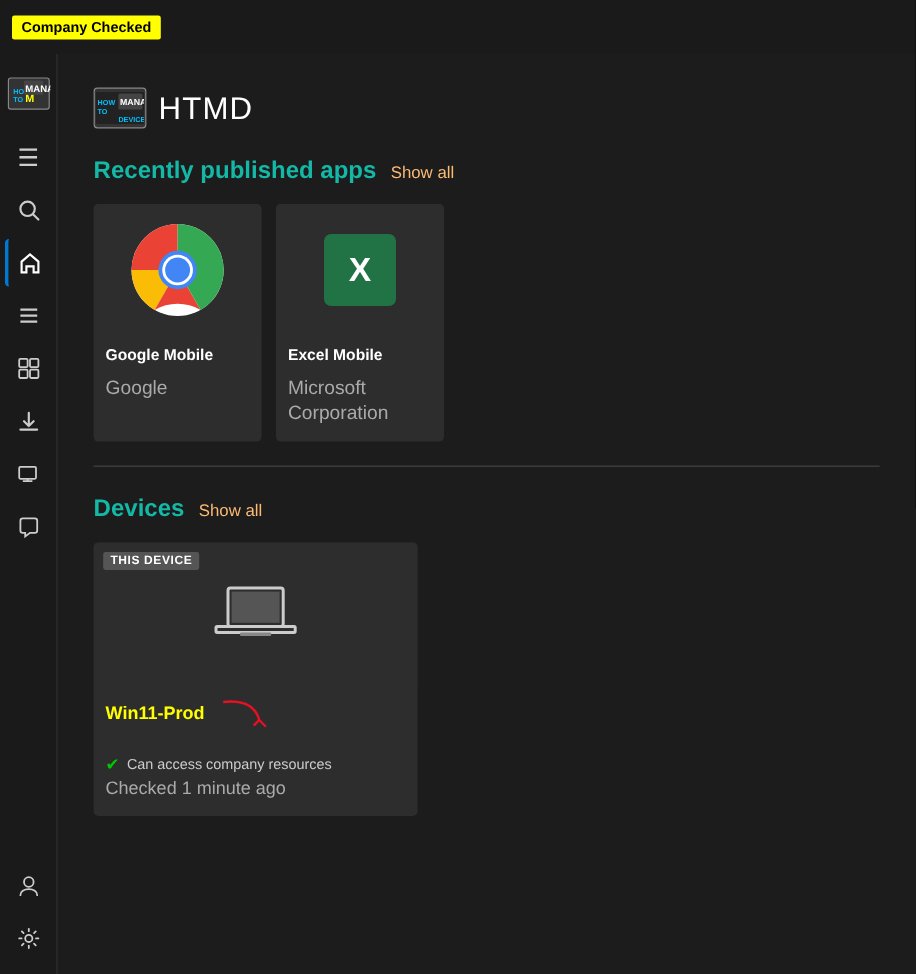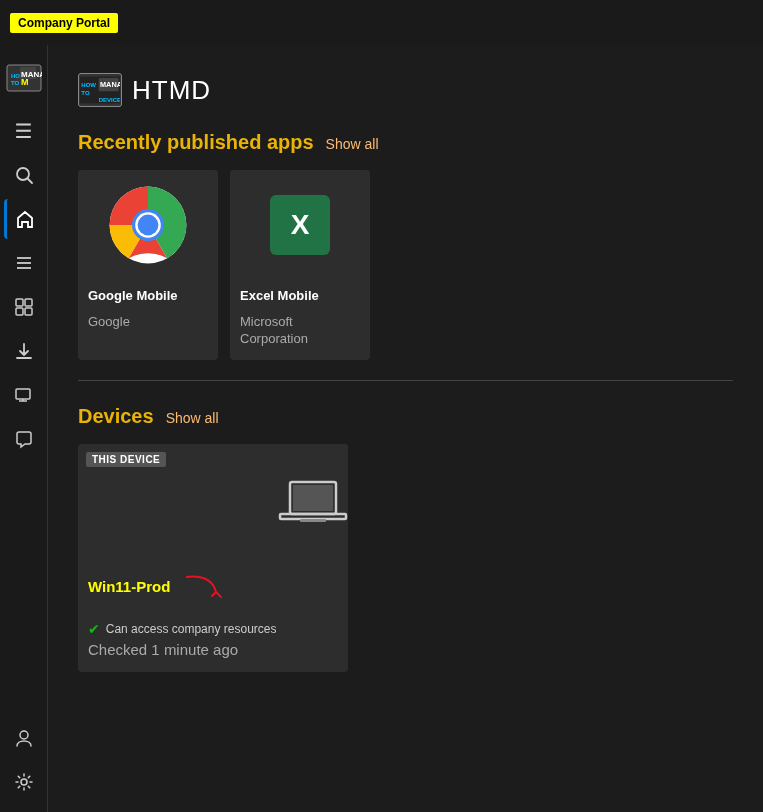--- a/index.html
+++ b/index.html
@@ -91,21 +91,21 @@
     
     .section-header {
       display: flex;
       align-items: baseline;
       gap: 12px;
       margin-bottom: 16px;
     }
     .section-title {
       font-size: 20px;
       font-weight: 600;
-      color: #eab308;
+      color: #14b8a6;
     }
     .show-all-link {
       font-size: 14px;
       color: #fdba74;
       cursor: pointer;
       text-decoration: none;
     }
 
     
     .apps-grid {
@@ -131,21 +131,21 @@
     .app-info {
       padding: 8px 10px 12px 10px;
     }
     .app-name {
       font-size: 13px;
       font-weight: 600;
       color: #fff;
       margin-bottom: 3px;
     }
     .app-publisher {
-      font-size: 13px;
+      font-size: 16px;
       color: #aaa;
       line-height: 1.3;
       margin-top: 11px;
     }
 
     
     .divider {
       height: 1px;
       background: #444;
       margin: 20px 0 24px 0;
@@ -163,21 +163,21 @@
       border-radius: 4px;
       overflow: hidden;
       cursor: pointer;
     }
     .device-icon-area {
       width: 270px;
       height: 120px;
       background: #2d2d2d;
       display: flex;
       align-items: center;
-      justify-content: flex-end;
+      justify-content: center;
       position: relative;
     }
     .this-device-badge {
       position: absolute;
       top: 8px;
       left: 8px;
       background: #555;
       color: #fff;
       font-size: 10px;
       font-weight: 600;
@@ -232,21 +232,21 @@
       font-size: 28px;
       font-weight: bold;
       color: #fff;
       font-family: 'Segoe UI', Arial, sans-serif;
     }
   </style>
 </head>
 <body>
 
 <div class="top-bar">
-  <span class="company-portal-badge">Company Portal</span>
+  <span class="company-portal-badge">Company Checked</span>
 </div>
 
 <div class="main-layout">
 
   <div class="sidebar">
 
     <div style="width:48px;height:50px;display:flex;align-items:center;justify-content:center;margin-bottom:4px;">
       <svg class="logo-svg" viewBox="0 0 36 28" fill="none" xmlns="http://www.w3.org/2000/svg">
         <rect x="1" y="1" width="34" height="26" rx="2" fill="#333" stroke="#888" stroke-width="1"></rect>
         <text x="5" y="14" font-size="6" fill="#00bfff" font-weight="bold" font-family="Arial">HOW</text>

